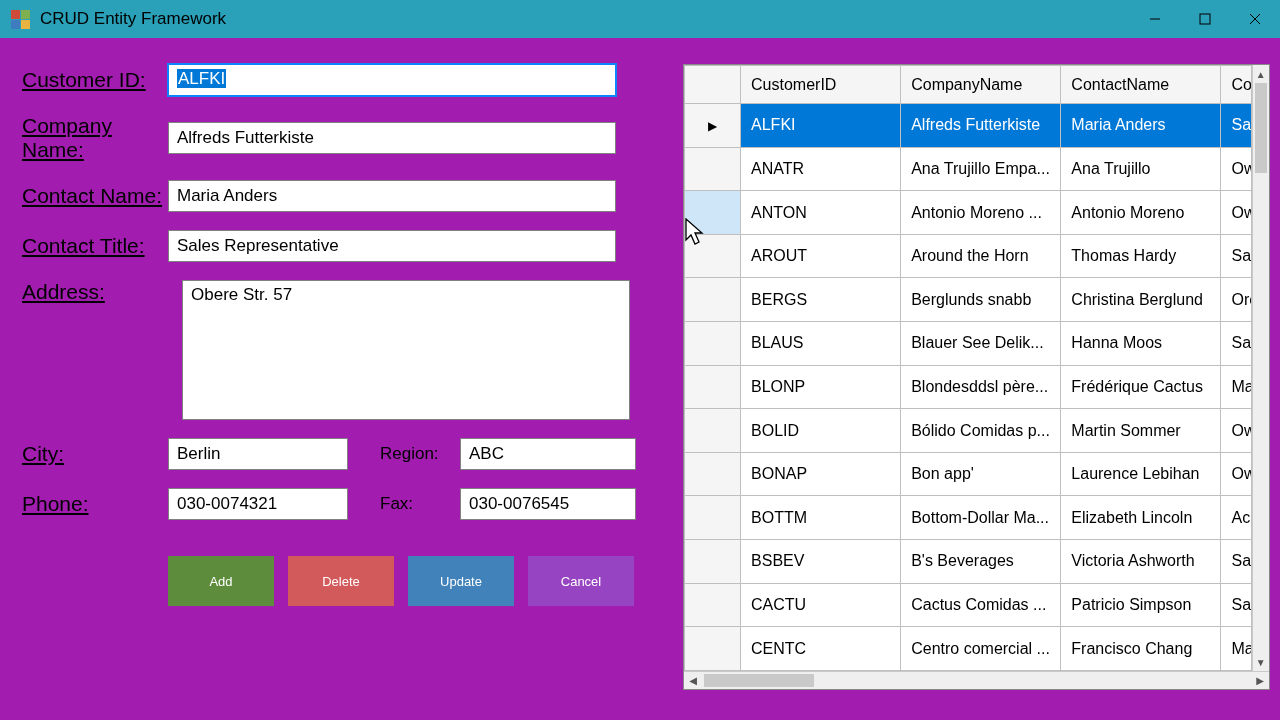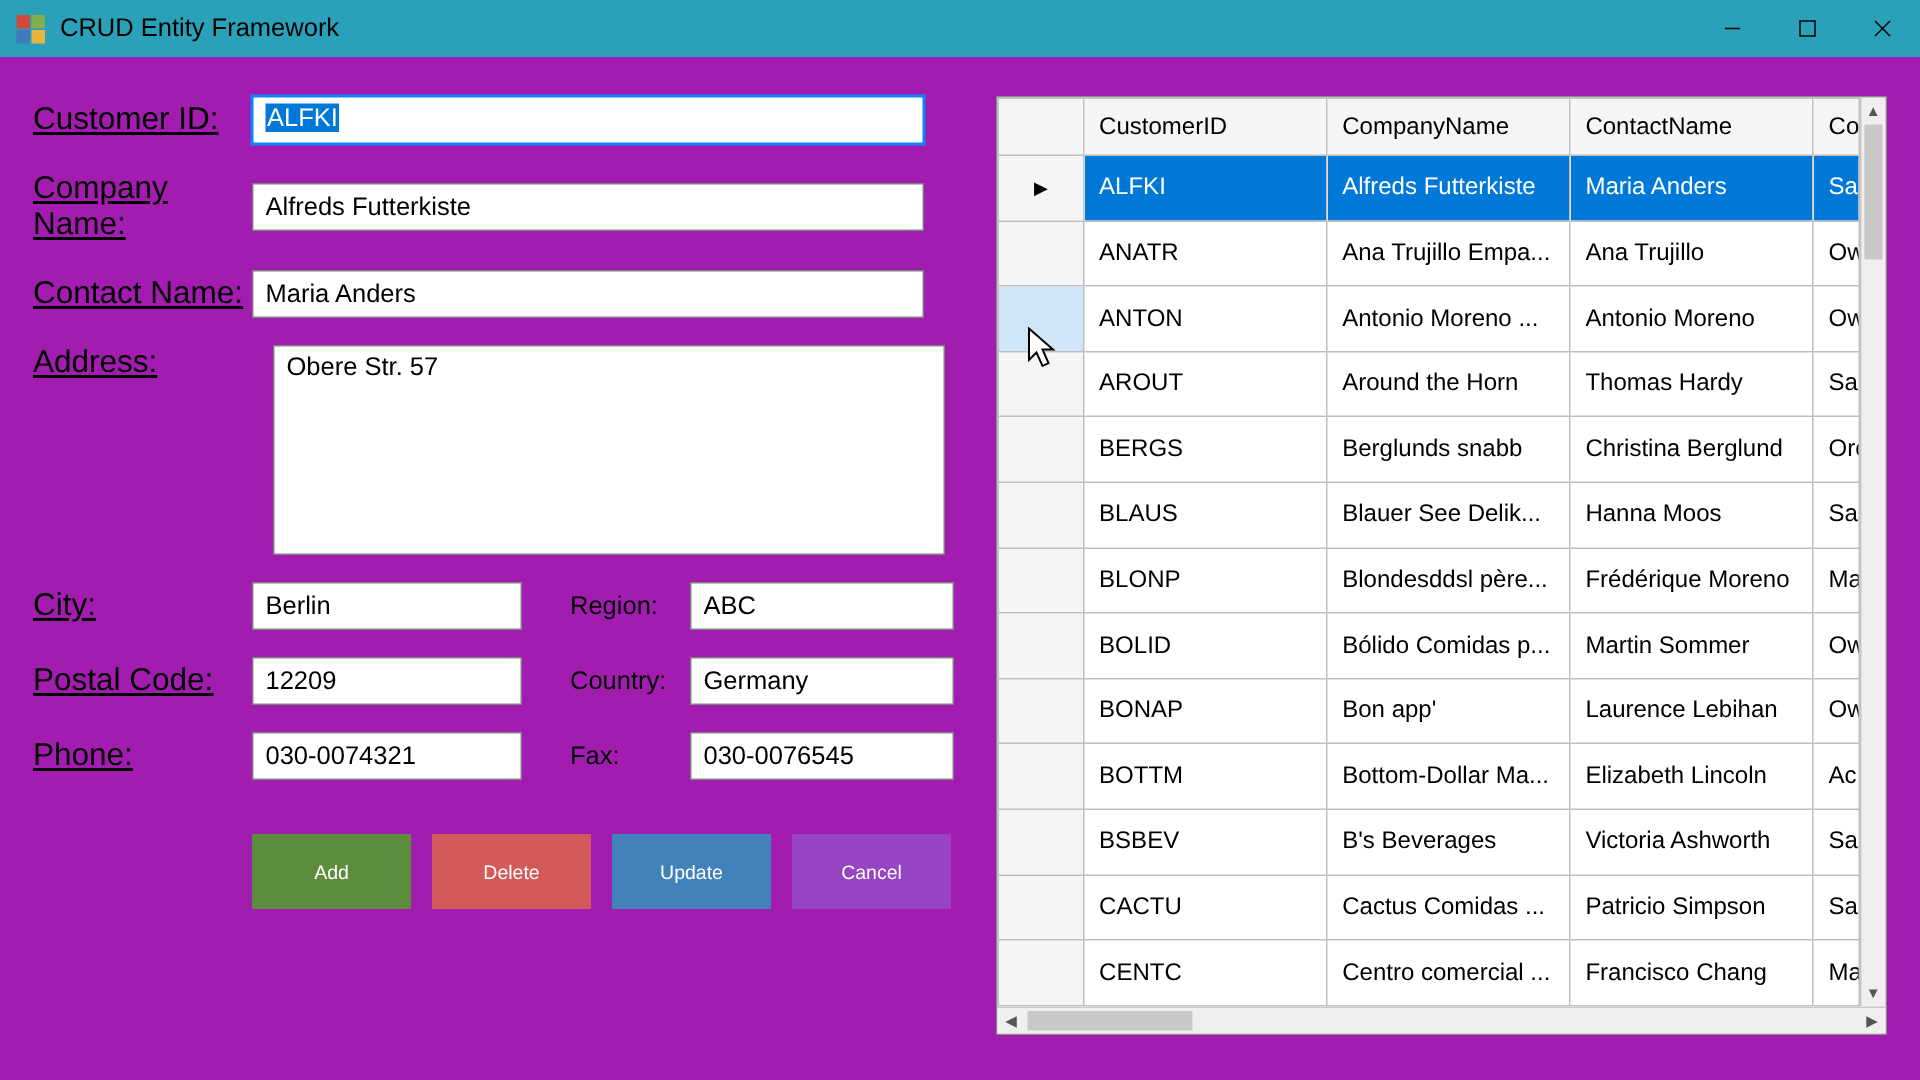--- a/index.html
+++ b/index.html
@@ -26,21 +26,21 @@
   .row2 .lbl { width:146px; }
   .row2 .fld.small { width:180px; }
   .row2 .lbl2 { width:80px; margin-left:32px; font-size:17px; }
   .row2 .fld.small2 { width:176px; }
   .btnrow { display:flex; gap:14px; margin-top:18px; margin-left:146px; }
   .btn { width:106px; height:50px; border:none; color:#fff; font-size:13px; font-family:inherit; cursor:pointer; }
   .btn.add { background:#5d8d3c; }
   .btn.del { background:#d35a5a; }
   .btn.upd { background:#4082b9; }
   .btn.cancel { background:#9744c2; }
-  .grid-panel { flex:1; border:1px solid #888; position:relative; background:#fff; display:flex; flex-direction:column; }
+  .grid-panel { flex:1; border:1px solid #888; position:relative; background:#fff; display:flex; flex-direction:column;margin-left:19px; }
   .grid-wrap { flex:1; overflow:hidden; display:flex; }
   table.grid { border-collapse:collapse; table-layout:fixed; width:100%; }
   table.grid th, table.grid td { border:1px solid #bfbfbf; height:38px; padding:0 10px; text-align:left; font-size:16px; font-weight:normal; background:#fff; overflow:hidden; white-space:nowrap; }
   table.grid th { background:#f5f5f5; }
   table.grid .rowhdr { width:56px; background:#f5f5f5; text-align:center; padding:0; }
   table.grid tr.sel td { background:#0078d7; color:#fff; }
   table.grid tr.sel td.rowhdr { background:#f5f5f5; color:#000; }
   table.grid tr.hover td.rowhdr { background:#cfe6f8; }
   .col-id { width:160px; }
   .col-comp { width:160px; }
@@ -96,35 +96,33 @@
         <div class="fld full focused"><span class="selval">ALFKI</span></div>
       </div>
       <div class="row">
         <div class="lbl">Company Name:</div>
         <input class="fld full" value="Alfreds Futterkiste" style="">
       </div>
       <div class="row">
         <div class="lbl">Contact Name:</div>
         <input class="fld full" value="Maria Anders" style="">
       </div>
+      <div class="row">
+        <div class="lbl">Contact Title:</div>
+        <input class="fld full" value="Sales Representative" style="">
+      </div>
       <div class="row top">
         <div class="lbl">Address:</div>
         <textarea class="fld full" style="">Obere Str. 57</textarea>
       </div>
       <div class="row2">
         <div class="lbl">City:</div>
         <input class="fld small" value="Berlin" style="">
         <div class="lbl2">Region:</div>
         <input class="fld small2" value="ABC" style="">
-      </div>
-      <div class="row2">
-        <div class="lbl">Postal Code:</div>
-        <input class="fld small" value="12209" style="">
-        <div class="lbl2">Country:</div>
-        <input class="fld small2" value="Germany" style="">
       </div>
       <div class="row2">
         <div class="lbl">Phone:</div>
         <input class="fld small" value="030-0074321" style="">
         <div class="lbl2">Fax:</div>
         <input class="fld small2" value="030-0076545" style="">
       </div>
       <div class="btnrow">
         <button class="btn add">Add</button>
         <button class="btn del">Delete</button>
@@ -185,21 +183,21 @@
                 <td class="rowhdr"></td>
                 <td>BLAUS</td>
                 <td>Blauer See Delik...</td>
                 <td>Hanna Moos</td>
                 <td>Sa</td>
               </tr>
               <tr>
                 <td class="rowhdr"></td>
                 <td>BLONP</td>
                 <td>Blondesddsl père...</td>
-                <td>Frédérique Moreno</td>
+                <td>Frédérique Cactus</td>
                 <td>Ma</td>
               </tr>
               <tr>
                 <td class="rowhdr"></td>
                 <td>BOLID</td>
                 <td>Bólido Comidas p...</td>
                 <td>Martin Sommer</td>
                 <td>Ow</td>
               </tr>
               <tr>

